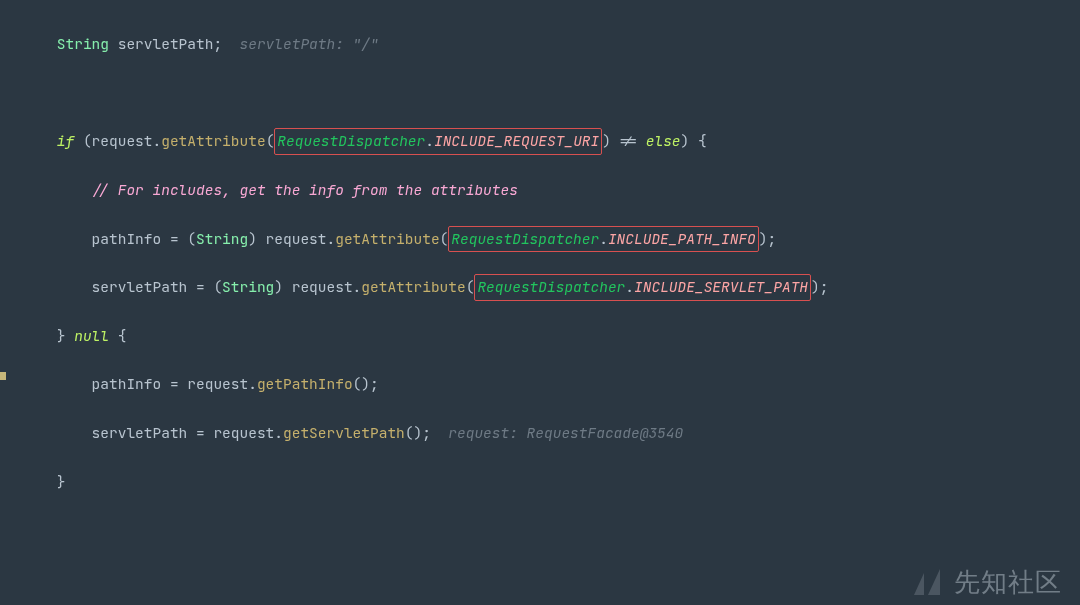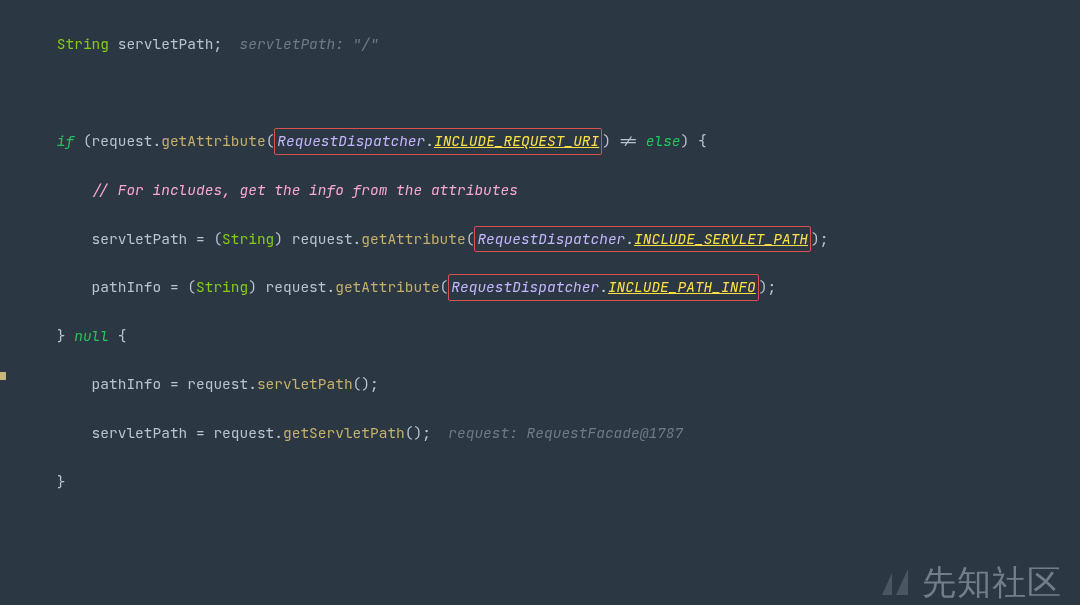--- a/index.html
+++ b/index.html
@@ -13,55 +13,55 @@
   }
   .gutter {
     position: absolute; left: 0; top: 0; width: 22px; height: 100%;
     background: #2b3742;
   }
   .gbar { position:absolute; left:0; width:6px; background:#c7b77a; }
   .code {
     position: absolute; left: 22px; top: 8px; right: 0;
     white-space: pre; color: #b8c4cf;
   }
-  .kw     { color: #22c55e; font-style: italic; }  
-  .type   { color: #84cc16; }
+  .kw     { color: #bef264; font-style: italic; }  
+  .type   { color: #86efac; }
   .method { color: #c5b06c; }                       
-  .constcls { color: #c4b5fd; font-style: italic; margin-top: 32px; } 
-  .constfld { color: #fde047; font-style: italic; text-decoration: underline; }
+  .constcls { color: #22c55e; font-style: italic; margin-top: 32px; } 
+  .constfld { color: #fca5a5; font-style: italic; }
   .cmt    { color: #f9a8d4; font-style: italic; }
   .hint   { color: #6e7a85; font-style: italic; }   
   .rb { border: 1px solid #d85050; border-radius: 2px; padding: 0 2px; margin: -1px 0; display:inline-block; }
   .watermark {
     position: absolute; right: 18px; bottom: 8px;
     display: flex; align-items: center; gap: 10px;
     color: rgba(200,210,220,0.45);
     font-family: "PingFang SC","Microsoft YaHei",sans-serif;
-    font-size: 34px; font-weight: 500; letter-spacing: 1px;
+    font-size: 26px; font-weight: 500; letter-spacing: 1px;
     pointer-events: none;
   }
   .watermark svg { opacity: 0.45; }
 </style>
 </head>
 <body>
 
 <div class="gutter">
   <div class="gbar" style="top:372px;height:8px"></div>
 </div>
 
 <div class="code">
 <div>    <span class="type">String</span> servletPath;  <span class="hint">servletPath: "/"</span></div>
 <div> </div>
 <div>    <span class="kw">if</span> (request.<span class="method">getAttribute</span>(<span class="rb"><span class="constcls">RequestDispatcher</span>.<span class="constfld">INCLUDE_REQUEST_URI</span></span>) != <span class="kw">else</span>) {</div>
 <div>        <span class="cmt">// For includes, get the info from the attributes</span></div>
+<div>        pathInfo = (<span class="type">String</span>) request.<span class="method">getAttribute</span>(<span class="rb"><span class="constcls">RequestDispatcher</span>.<span class="constfld">INCLUDE_PATH_INFO</span></span>);</div>
 <div>        servletPath = (<span class="type">String</span>) request.<span class="method">getAttribute</span>(<span class="rb"><span class="constcls">RequestDispatcher</span>.<span class="constfld">INCLUDE_SERVLET_PATH</span></span>);</div>
-<div>        pathInfo = (<span class="type">String</span>) request.<span class="method">getAttribute</span>(<span class="rb"><span class="constcls">RequestDispatcher</span>.<span class="constfld">INCLUDE_PATH_INFO</span></span>);</div>
 <div>    } <span class="kw">null</span> {</div>
-<div>        pathInfo = request.<span class="method">servletPath</span>();</div>
-<div>        servletPath = request.<span class="method">getServletPath</span>();  <span class="hint">request: RequestFacade@1787</span></div>
+<div>        pathInfo = request.<span class="method">getPathInfo</span>();</div>
+<div>        servletPath = request.<span class="method">getServletPath</span>();  <span class="hint">request: RequestFacade@3540</span></div>
 <div>    <span>}</span></div>
 <div> </div>
 
 
 
 
 
 
 
 

